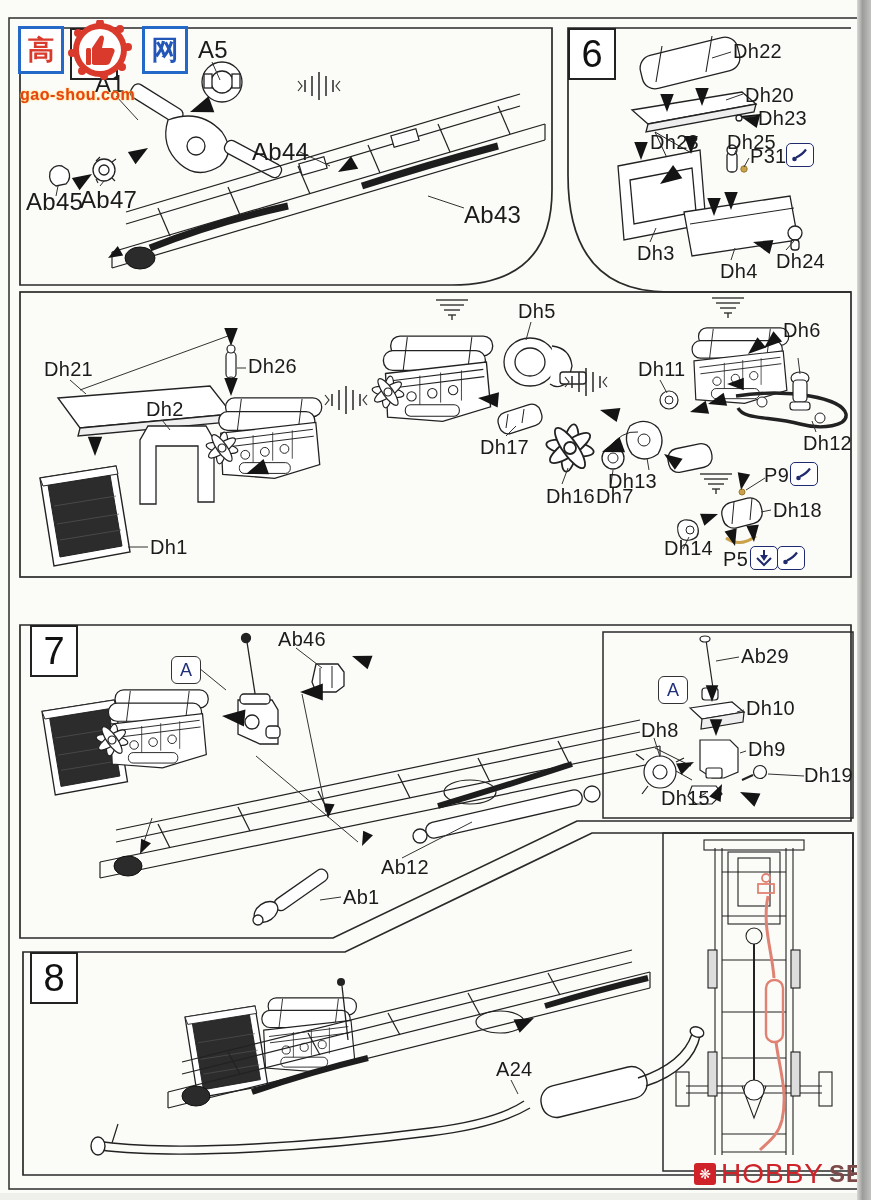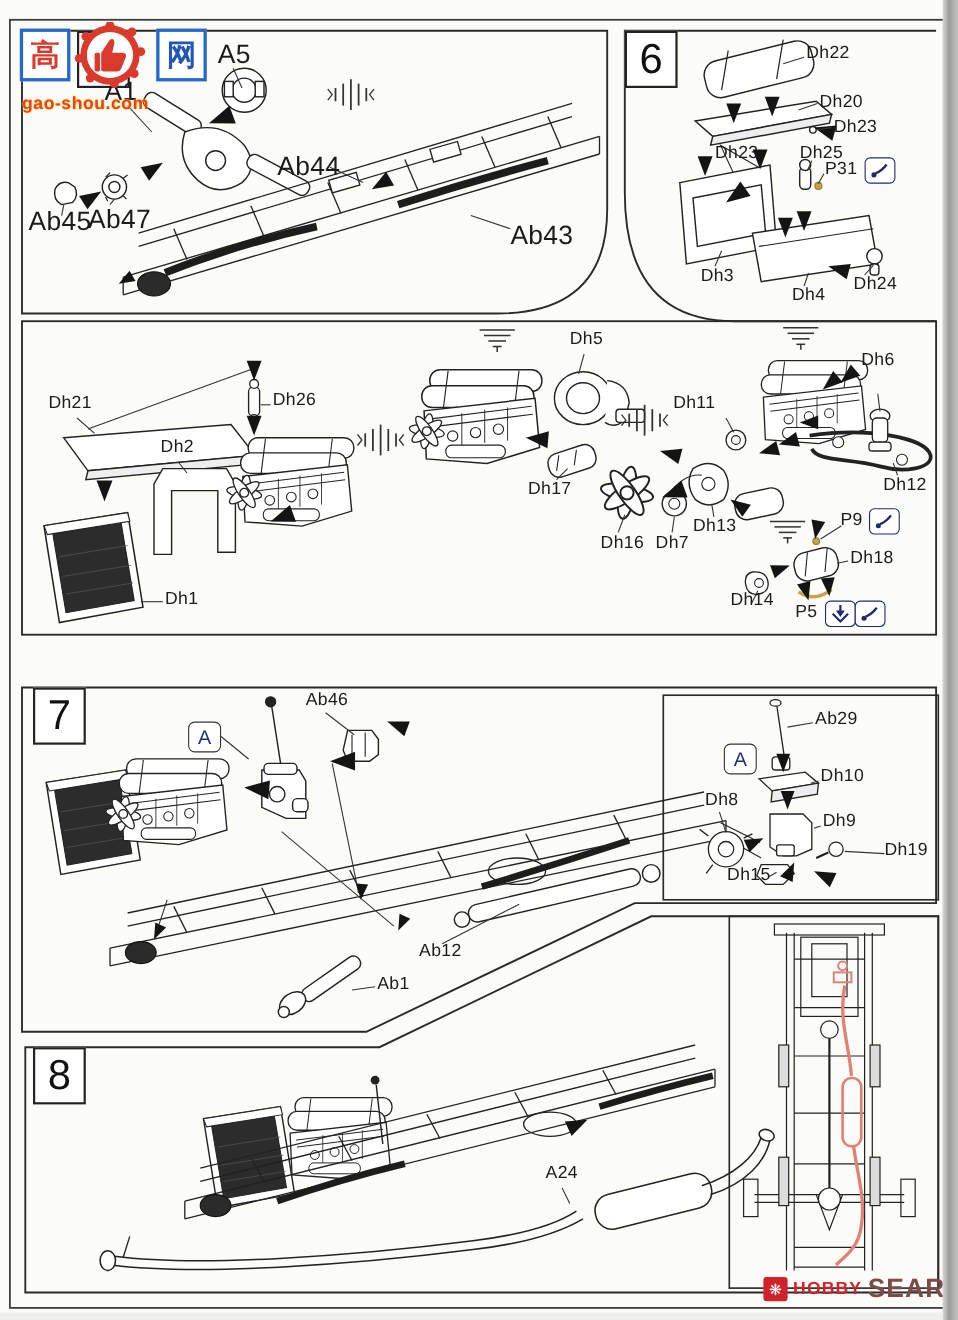--- a/index.html
+++ b/index.html
@@ -1,40 +1,40 @@
 <!DOCTYPE html>
 <html><head>
 <meta charset="utf-8">
 <style>
   html,body{margin:0;padding:0;background:#e9e9e6;}
   #page{position:relative;width:871px;height:1200px;background:#fbfbf8;overflow:hidden;
         font-family:"Liberation Sans", sans-serif;color:#1c1c1c;}
   #art{position:absolute;left:0;top:0;z-index:1;}
-  .lbl{position:absolute;z-index:3;font-size:16px;letter-spacing:0.3px;color:#1b1b1b;white-space:nowrap;}
+  .lbl{position:absolute;z-index:3;font-size:20px;letter-spacing:0.3px;color:#1b1b1b;white-space:nowrap;}
   .lbl-lg{font-size:24px;}
   .stepbox{position:absolute;z-index:3;width:44px;height:48px;border:2px solid #222;background:#fff;
            display:flex;align-items:center;justify-content:center;font-size:38px;color:#111;}
   .abox{position:absolute;z-index:3;width:28px;height:26px;border:1.6px solid #333;border-radius:6px;
         background:#fff;display:flex;align-items:center;justify-content:center;
         font-size:18px;color:#20307a;}
   .icon-box{position:absolute;z-index:3;width:26px;height:22px;border:1.7px solid #202a6e;border-radius:5px;
             background:#fff;display:flex;align-items:center;justify-content:center;}
   
   #wm{position:absolute;left:14px;top:20px;width:200px;height:92px;z-index:5;}
   .wm-box{position:absolute;top:6px;width:40px;height:42px;border:3px solid #2468c8;background:#fff;
           display:flex;align-items:center;justify-content:center;font-size:27px;font-weight:bold;}
   #wm-left{left:4px;color:#d93a2b;}
   #wm-right{left:128px;color:#2456b8;}
   #wm-domain{position:absolute;left:6px;top:66px;font-size:16px;font-weight:bold;color:#e8421a;
              letter-spacing:0.5px;text-shadow:0 0 2px #ffd34d,0 0 1px #ffd34d;}
   
   #hs{position:absolute;left:694px;top:1158px;z-index:6;display:flex;align-items:center;gap:5px;}
   #hs .hs-icon{width:22px;height:22px;background:#cf2229;border-radius:3px;color:#fff;
                display:flex;align-items:center;justify-content:center;font-size:14px;}
-  #hs .w1{font-size:16px;font-weight:bold;color:#cf2229;letter-spacing:1px;}
+  #hs .w1{font-size:28px;font-weight:normal;color:#cf2229;letter-spacing:1px;}
   #hs .w2{font-size:24px;font-weight:bold;color:#7d4a4a;letter-spacing:1px;}
   
   #edge-r{position:absolute;right:0;top:0;width:14px;height:1200px;z-index:7;
           background:linear-gradient(90deg,#d8d8d5,#9c9c9a 40%,#c2c2c0);}
   #edge-b{position:absolute;left:0;top:1193px;width:871px;height:7px;background:#efefec;z-index:4;}
 </style>
 </head>
 <body>
 
 <div id="page">
@@ -480,22 +480,22 @@
 <span class="lbl" style="left:776px;top:250px">Dh24</span>
 
 <span class="lbl" style="left:44px;top:358px">Dh21</span>
 <span class="lbl" style="left:146px;top:398px">Dh2</span>
 <span class="lbl" style="left:248px;top:355px">Dh26</span>
 <span class="lbl" style="left:150px;top:536px">Dh1</span>
 <span class="lbl" style="left:518px;top:300px">Dh5</span>
 <span class="lbl" style="left:480px;top:436px">Dh17</span>
 <span class="lbl" style="left:546px;top:485px">Dh16</span>
 <span class="lbl" style="left:596px;top:485px">Dh7</span>
-<span class="lbl" style="left:630px;top:470px">Dh13</span>
-<span class="lbl" style="left:612px;top:358px">Dh11</span>
+<span class="lbl" style="left:608px;top:470px">Dh13</span>
+<span class="lbl" style="left:638px;top:358px">Dh11</span>
 <span class="lbl" style="left:783px;top:319px">Dh6</span>
 <span class="lbl" style="left:803px;top:432px">Dh12</span>
 <span class="lbl" style="left:664px;top:537px">Dh14</span>
 <span class="lbl" style="left:773px;top:499px">Dh18</span>
 <span class="lbl" style="left:764px;top:464px">P9</span>
 <span class="lbl" style="left:723px;top:548px">P5</span>
 
 <span class="lbl" style="left:278px;top:628px">Ab46</span>
 <span class="lbl" style="left:381px;top:856px">Ab12</span>
 <span class="lbl" style="left:343px;top:886px">Ab1</span>

